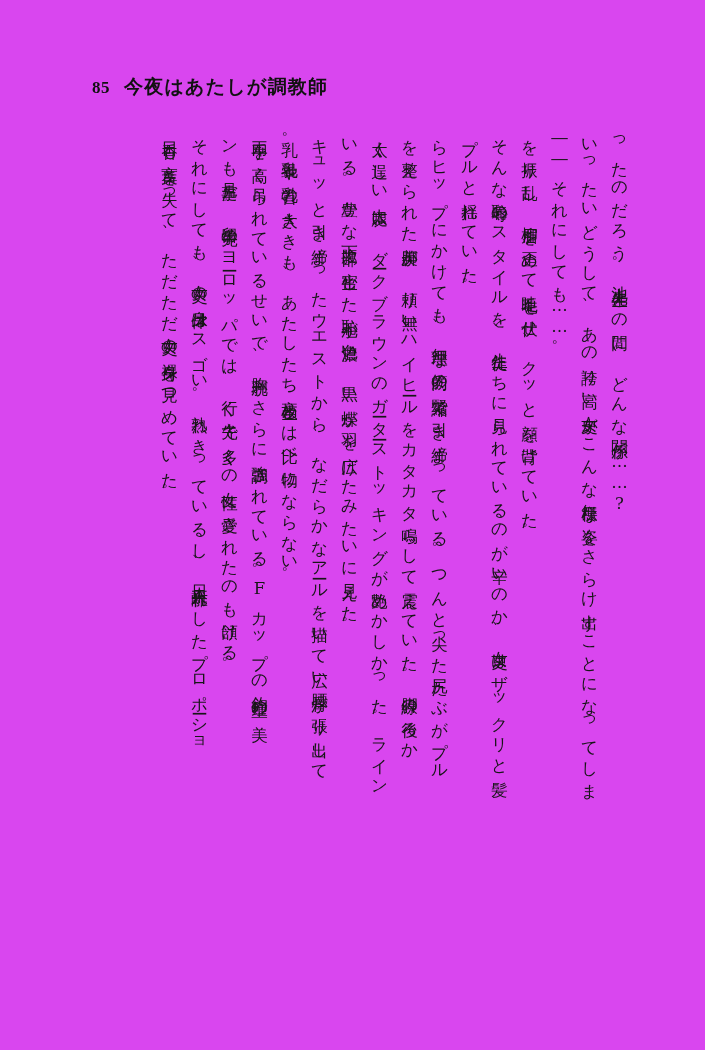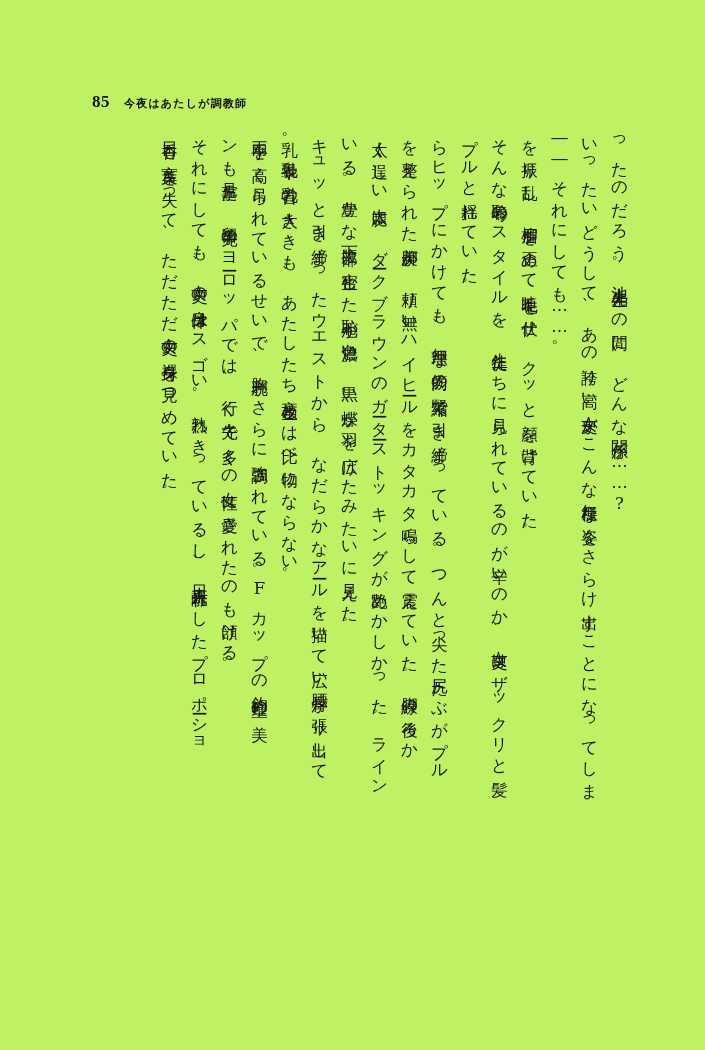--- a/index.html
+++ b/index.html
@@ -12,21 +12,21 @@
     height: 1050px;
     overflow: hidden;
     font-family: "DejaVu Serif", serif;
     color: #1a1a1a;
   }
 
   .page {
     position: relative;
     width: 705px;
     height: 1050px;
-    background: #bef264;
+    background: #d946ef;
     box-sizing: border-box;
   }
 
   
   .page-header {
     position: absolute;
     top: 74px;
     left: 92px;
     display: flex;
     align-items: baseline;
@@ -35,25 +35,24 @@
   }
   .page-number {
     font-family: "Liberation Serif", serif;
     font-size: 17px;
     font-weight: 700;
     letter-spacing: 0.5px;
     color: #111;
   }
   .header-title {
     font-family: "DejaVu Serif", serif;
-    font-size: 11px;
+    font-size: 19px;
     font-weight: 600;
     letter-spacing: 1.2px;
     color: #111;
-    margin-top: 22px;
   }
 
   
   .body-text {
     position: absolute;
     top: 128px;
     right: 78px;
     height: 900px;
     display: flex;
     flex-direction: row;

